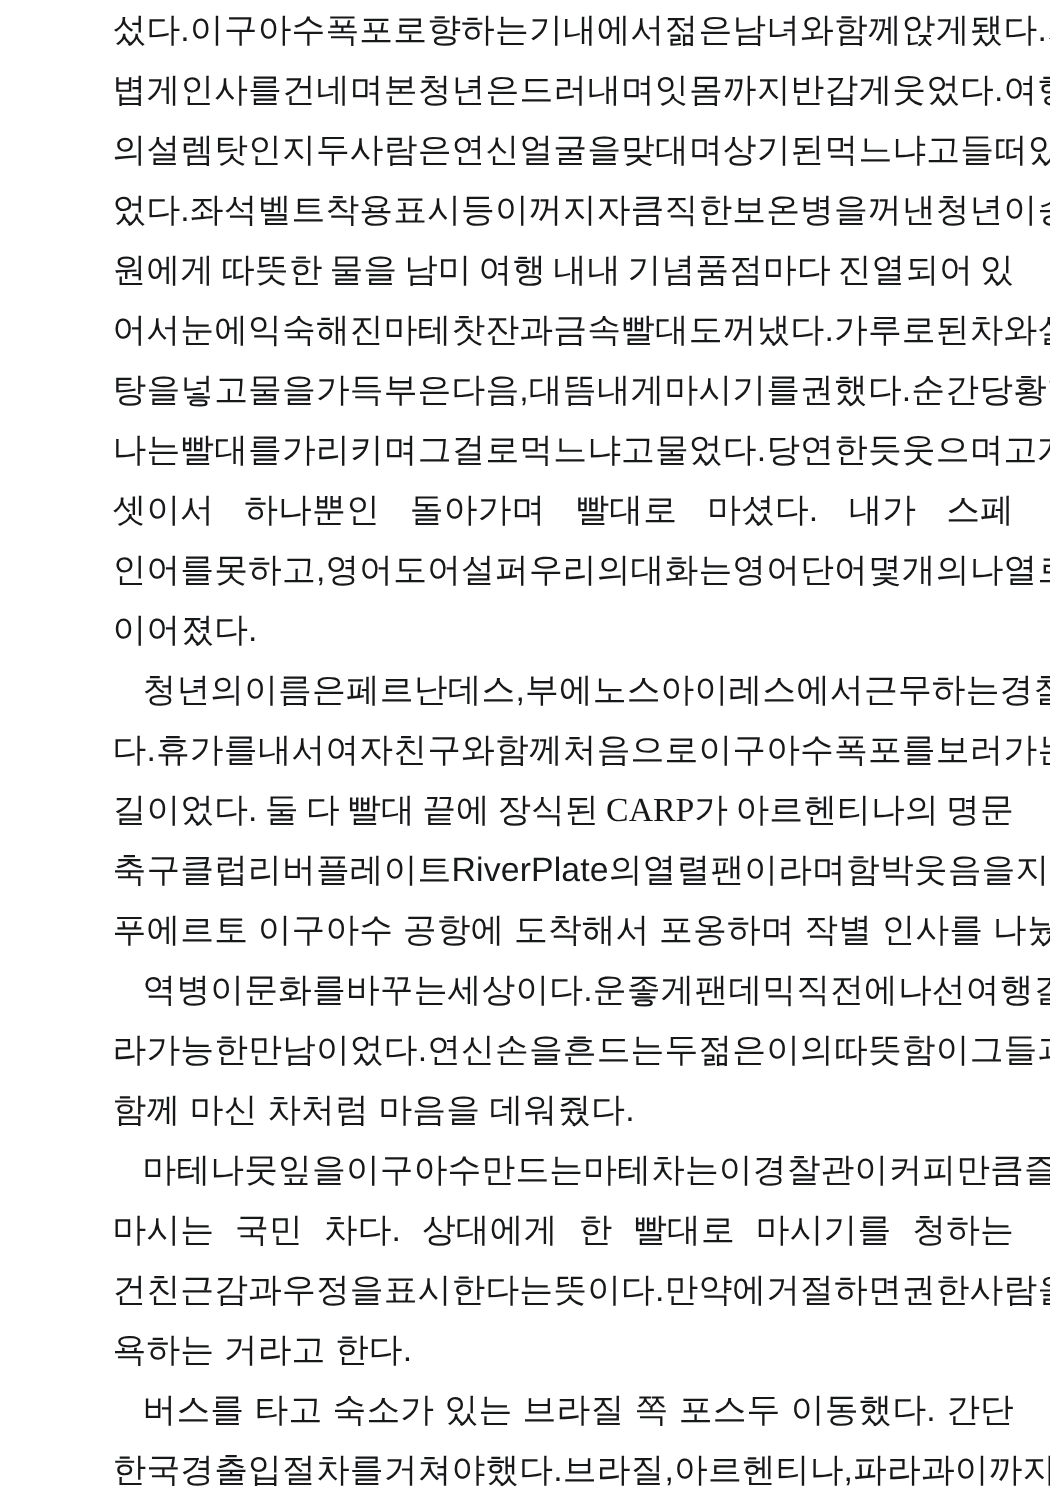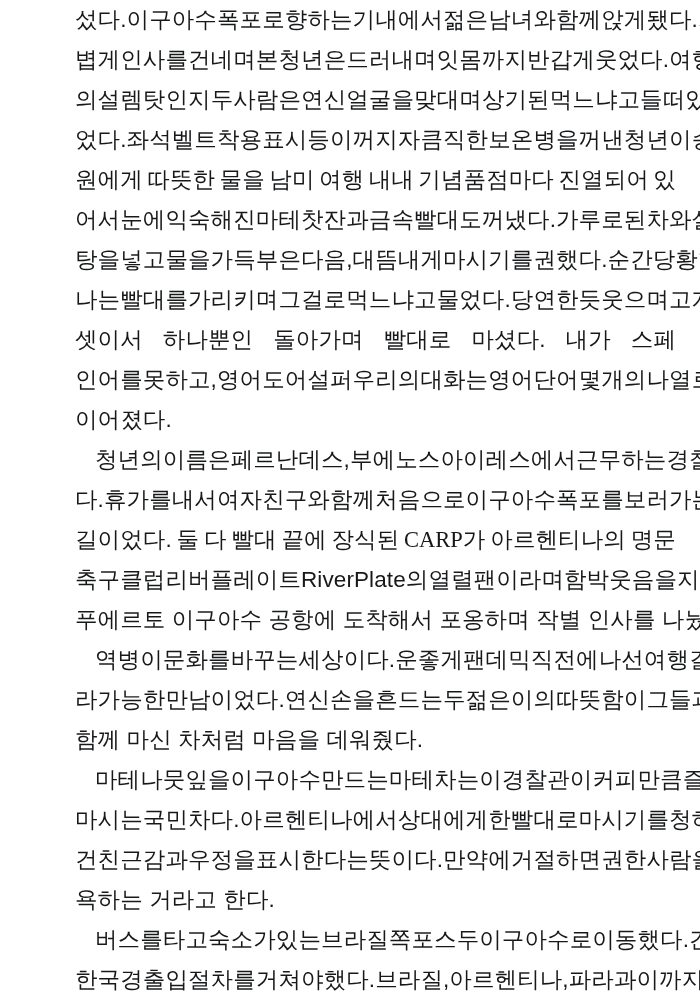--- a/index.html
+++ b/index.html
@@ -81,19 +81,19 @@
       <div class="ln flush">이어졌다.</div>
       <div class="ln just"><span class="seg"><span class="indent"></span>청년의</span><span class="seg">이름은</span><span class="seg">페르난데스,</span><span class="seg">부에노스아이레스에서</span><span class="seg">근무하는</span><span class="seg">경찰관이</span></div>
       <div class="ln just"><span class="seg">다.</span><span class="seg">휴가를</span><span class="seg">내서</span><span class="seg">여자</span><span class="seg">친구와</span><span class="seg">함께</span><span class="seg">처음으로</span><span class="seg">이구아수</span><span class="seg">폭포를</span><span class="seg">보러</span><span class="seg">가는</span></div>
       <div class="ln just"><span class="seg">길이었다.</span><span class="seg">둘</span><span class="seg">다</span><span class="seg">빨대</span><span class="seg">끝에</span><span class="seg">장식된</span><span class="seg"><span class="latin">CARP</span>가</span><span class="seg">아르헨티나의</span><span class="seg">명문</span></div>
       <div class="ln just"><span class="seg">축구클럽</span><span class="seg">리버</span><span class="seg">플레이트River</span><span class="seg">Plate의</span><span class="seg">열렬</span><span class="seg">팬이라며</span><span class="seg">함박웃음을</span><span class="seg">지었다.</span></div>
       <div class="ln flush">푸에르토 이구아수 공항에 도착해서 포옹하며 작별 인사를 나눴다.</div>
       <div class="ln just"><span class="seg"><span class="indent"></span>역병이</span><span class="seg">문화를</span><span class="seg">바꾸는</span><span class="seg">세상이다.</span><span class="seg">운</span><span class="seg">좋게</span><span class="seg">팬데믹</span><span class="seg">직전에</span><span class="seg">나선</span><span class="seg">여행길이</span></div>
       <div class="ln just"><span class="seg">라</span><span class="seg">가능한</span><span class="seg">만남이었다.</span><span class="seg">연신</span><span class="seg">손을</span><span class="seg">흔드는</span><span class="seg">두</span><span class="seg">젊은이의</span><span class="seg">따뜻함이</span><span class="seg">그들과</span></div>
       <div class="ln flush">함께 마신 차처럼 마음을 데워줬다.</div>
       <div class="ln just"><span class="seg"><span class="indent"></span>마테</span><span class="seg">나뭇잎을</span><span class="seg">이구아수</span><span class="seg">만드는</span><span class="seg">마테차는</span><span class="seg">이</span><span class="seg">경찰관이</span><span class="seg">커피만큼</span><span class="seg">즐겨</span></div>
-      <div class="ln just"><span class="seg">마시는</span><span class="seg">국민</span><span class="seg">차다.</span><span class="seg">아르헨티나에서</span><span class="seg">상대에게</span><span class="seg">한</span><span class="seg">빨대로</span><span class="seg">마시기를</span><span class="seg">청하는</span></div>
+      <div class="ln just"><span class="seg">마시는</span><span class="seg">국민</span><span class="seg">차다.</span><span class="seg">상대에게</span><span class="seg">한</span><span class="seg">빨대로</span><span class="seg">마시기를</span><span class="seg">청하는</span></div>
       <div class="ln just"><span class="seg">건</span><span class="seg">친근감과</span><span class="seg">우정을</span><span class="seg">표시한다는</span><span class="seg">뜻이다.</span><span class="seg">만약에</span><span class="seg">거절하면</span><span class="seg">권한</span><span class="seg">사람을</span><span class="seg">모</span></div>
       <div class="ln flush">욕하는 거라고 한다.</div>
-      <div class="ln just"><span class="seg"><span class="indent"></span>버스를</span><span class="seg">타고</span><span class="seg">숙소가</span><span class="seg">있는</span><span class="seg">브라질</span><span class="seg">쪽</span><span class="seg">포스두</span><span class="seg">이구아수로</span><span class="seg">이동했다.</span><span class="seg">간단</span></div>
+      <div class="ln just"><span class="seg"><span class="indent"></span>버스를</span><span class="seg">타고</span><span class="seg">숙소가</span><span class="seg">있는</span><span class="seg">브라질</span><span class="seg">쪽</span><span class="seg">포스두</span><span class="seg">이동했다.</span><span class="seg">간단</span></div>
       <div class="ln just"><span class="seg">한</span><span class="seg">국경</span><span class="seg">출입</span><span class="seg">절차를</span><span class="seg">거쳐야</span><span class="seg">했다.</span><span class="seg">브라질,</span><span class="seg">아르헨티나,</span><span class="seg">파라과이까지</span><span class="seg">세</span></div>
     </div>
 </div>
 
 </body></html>

